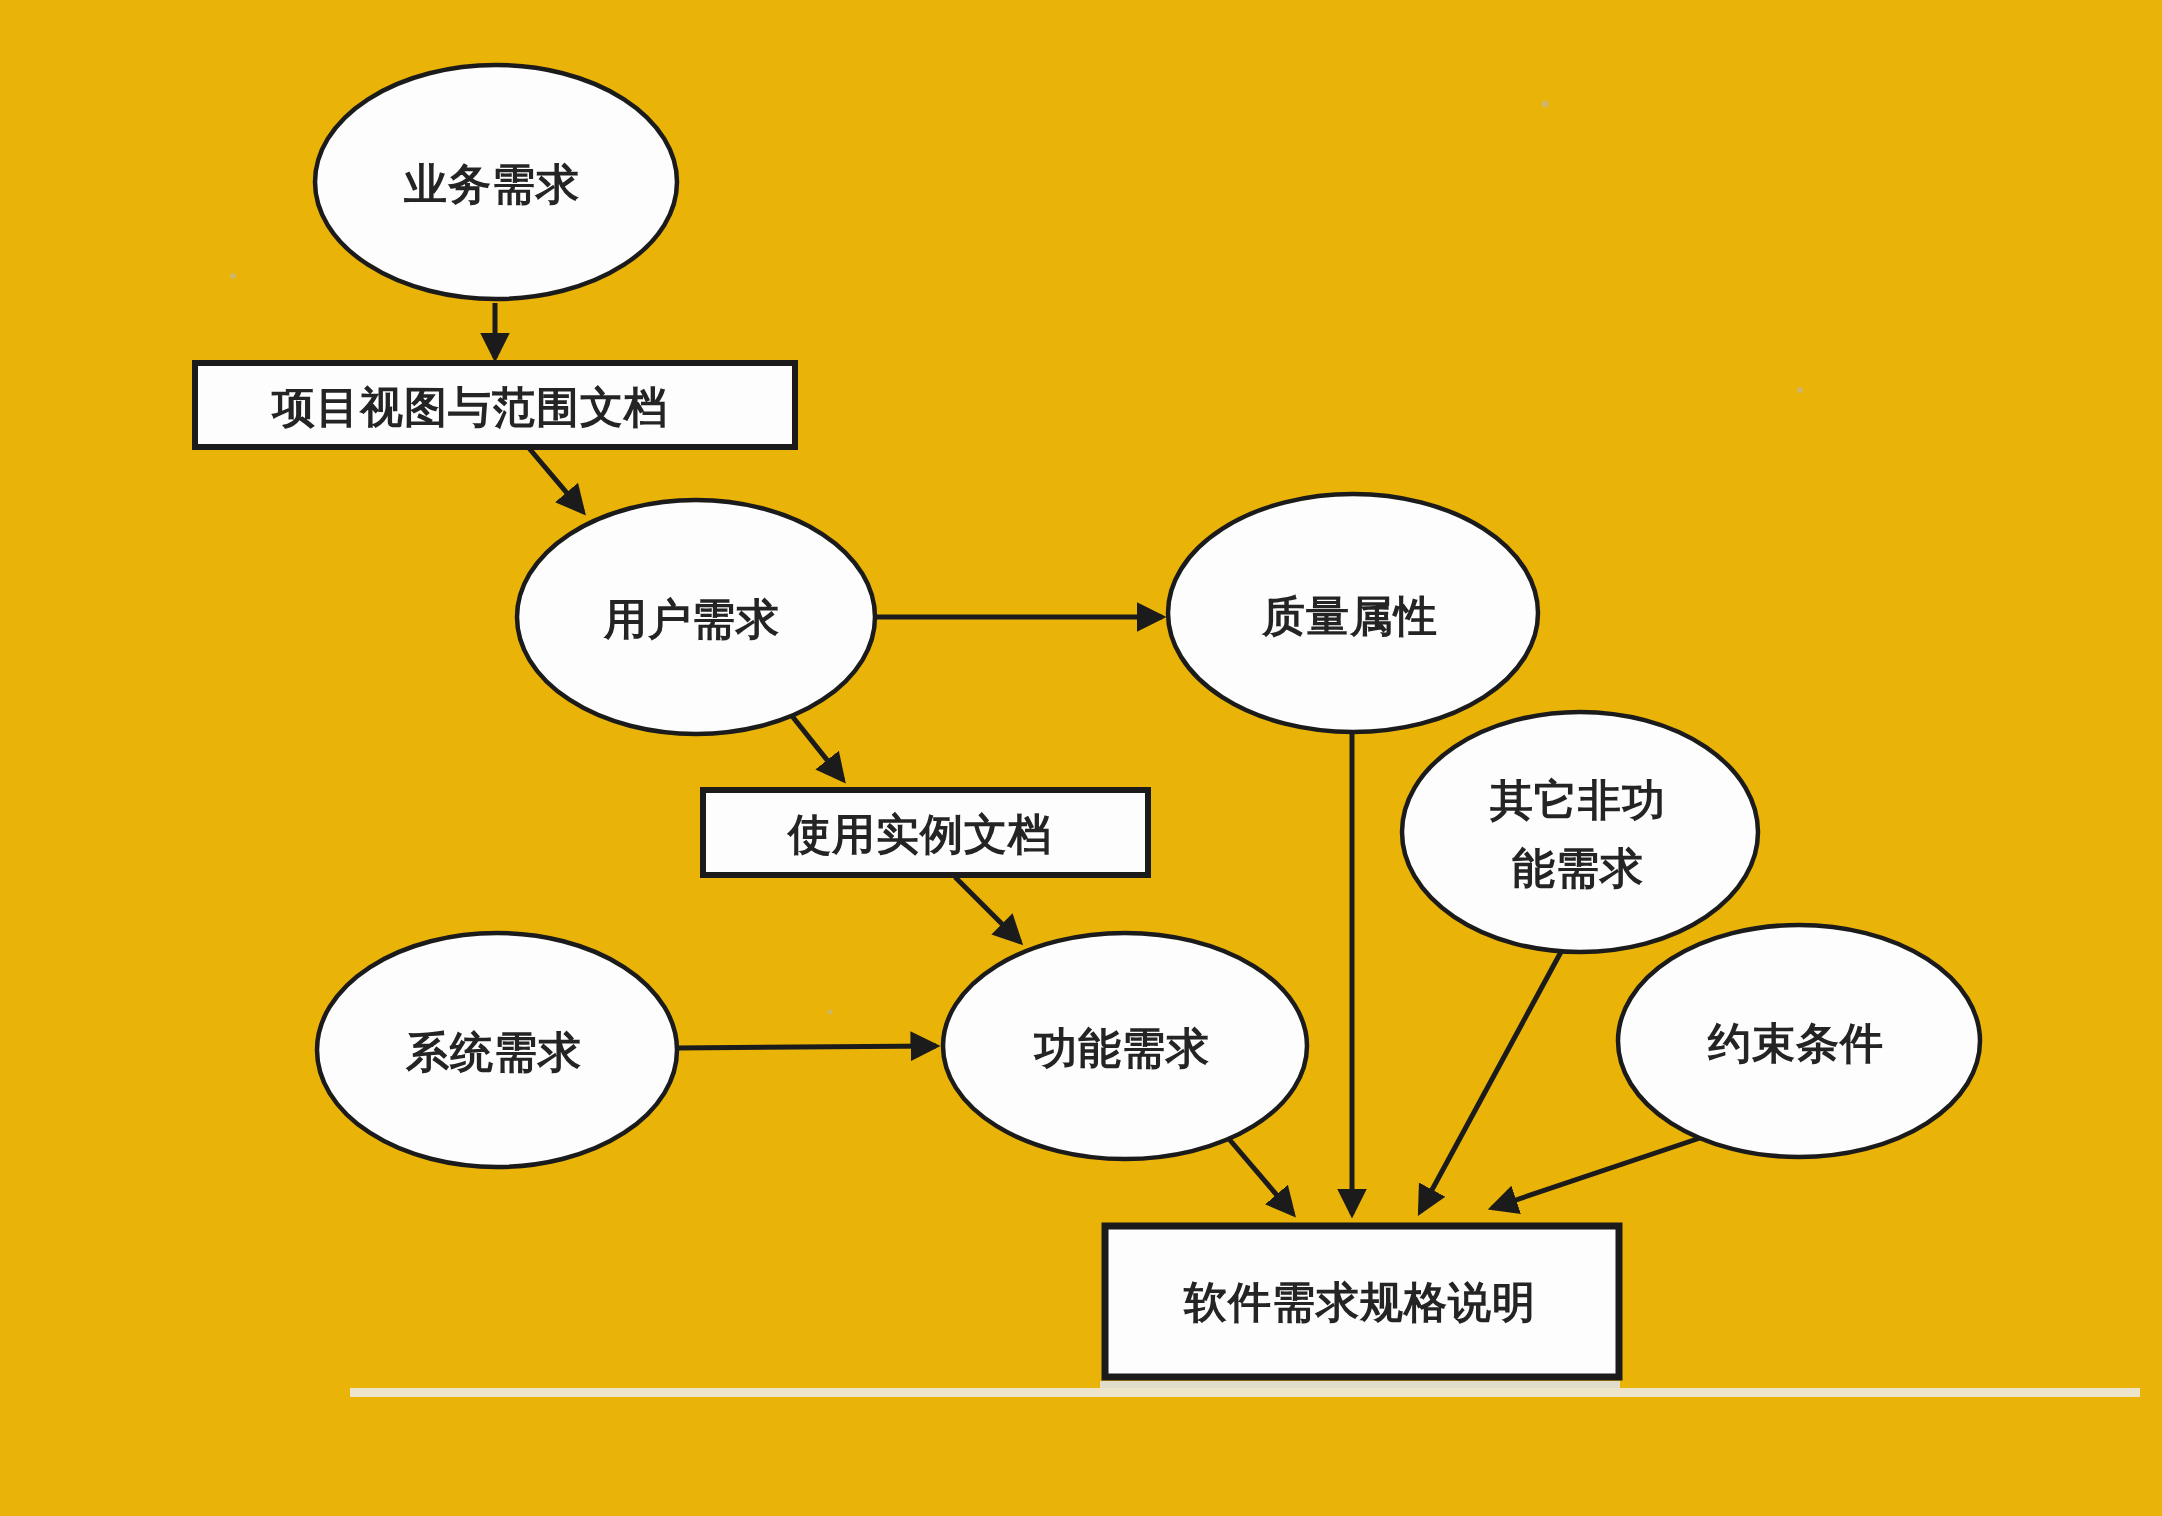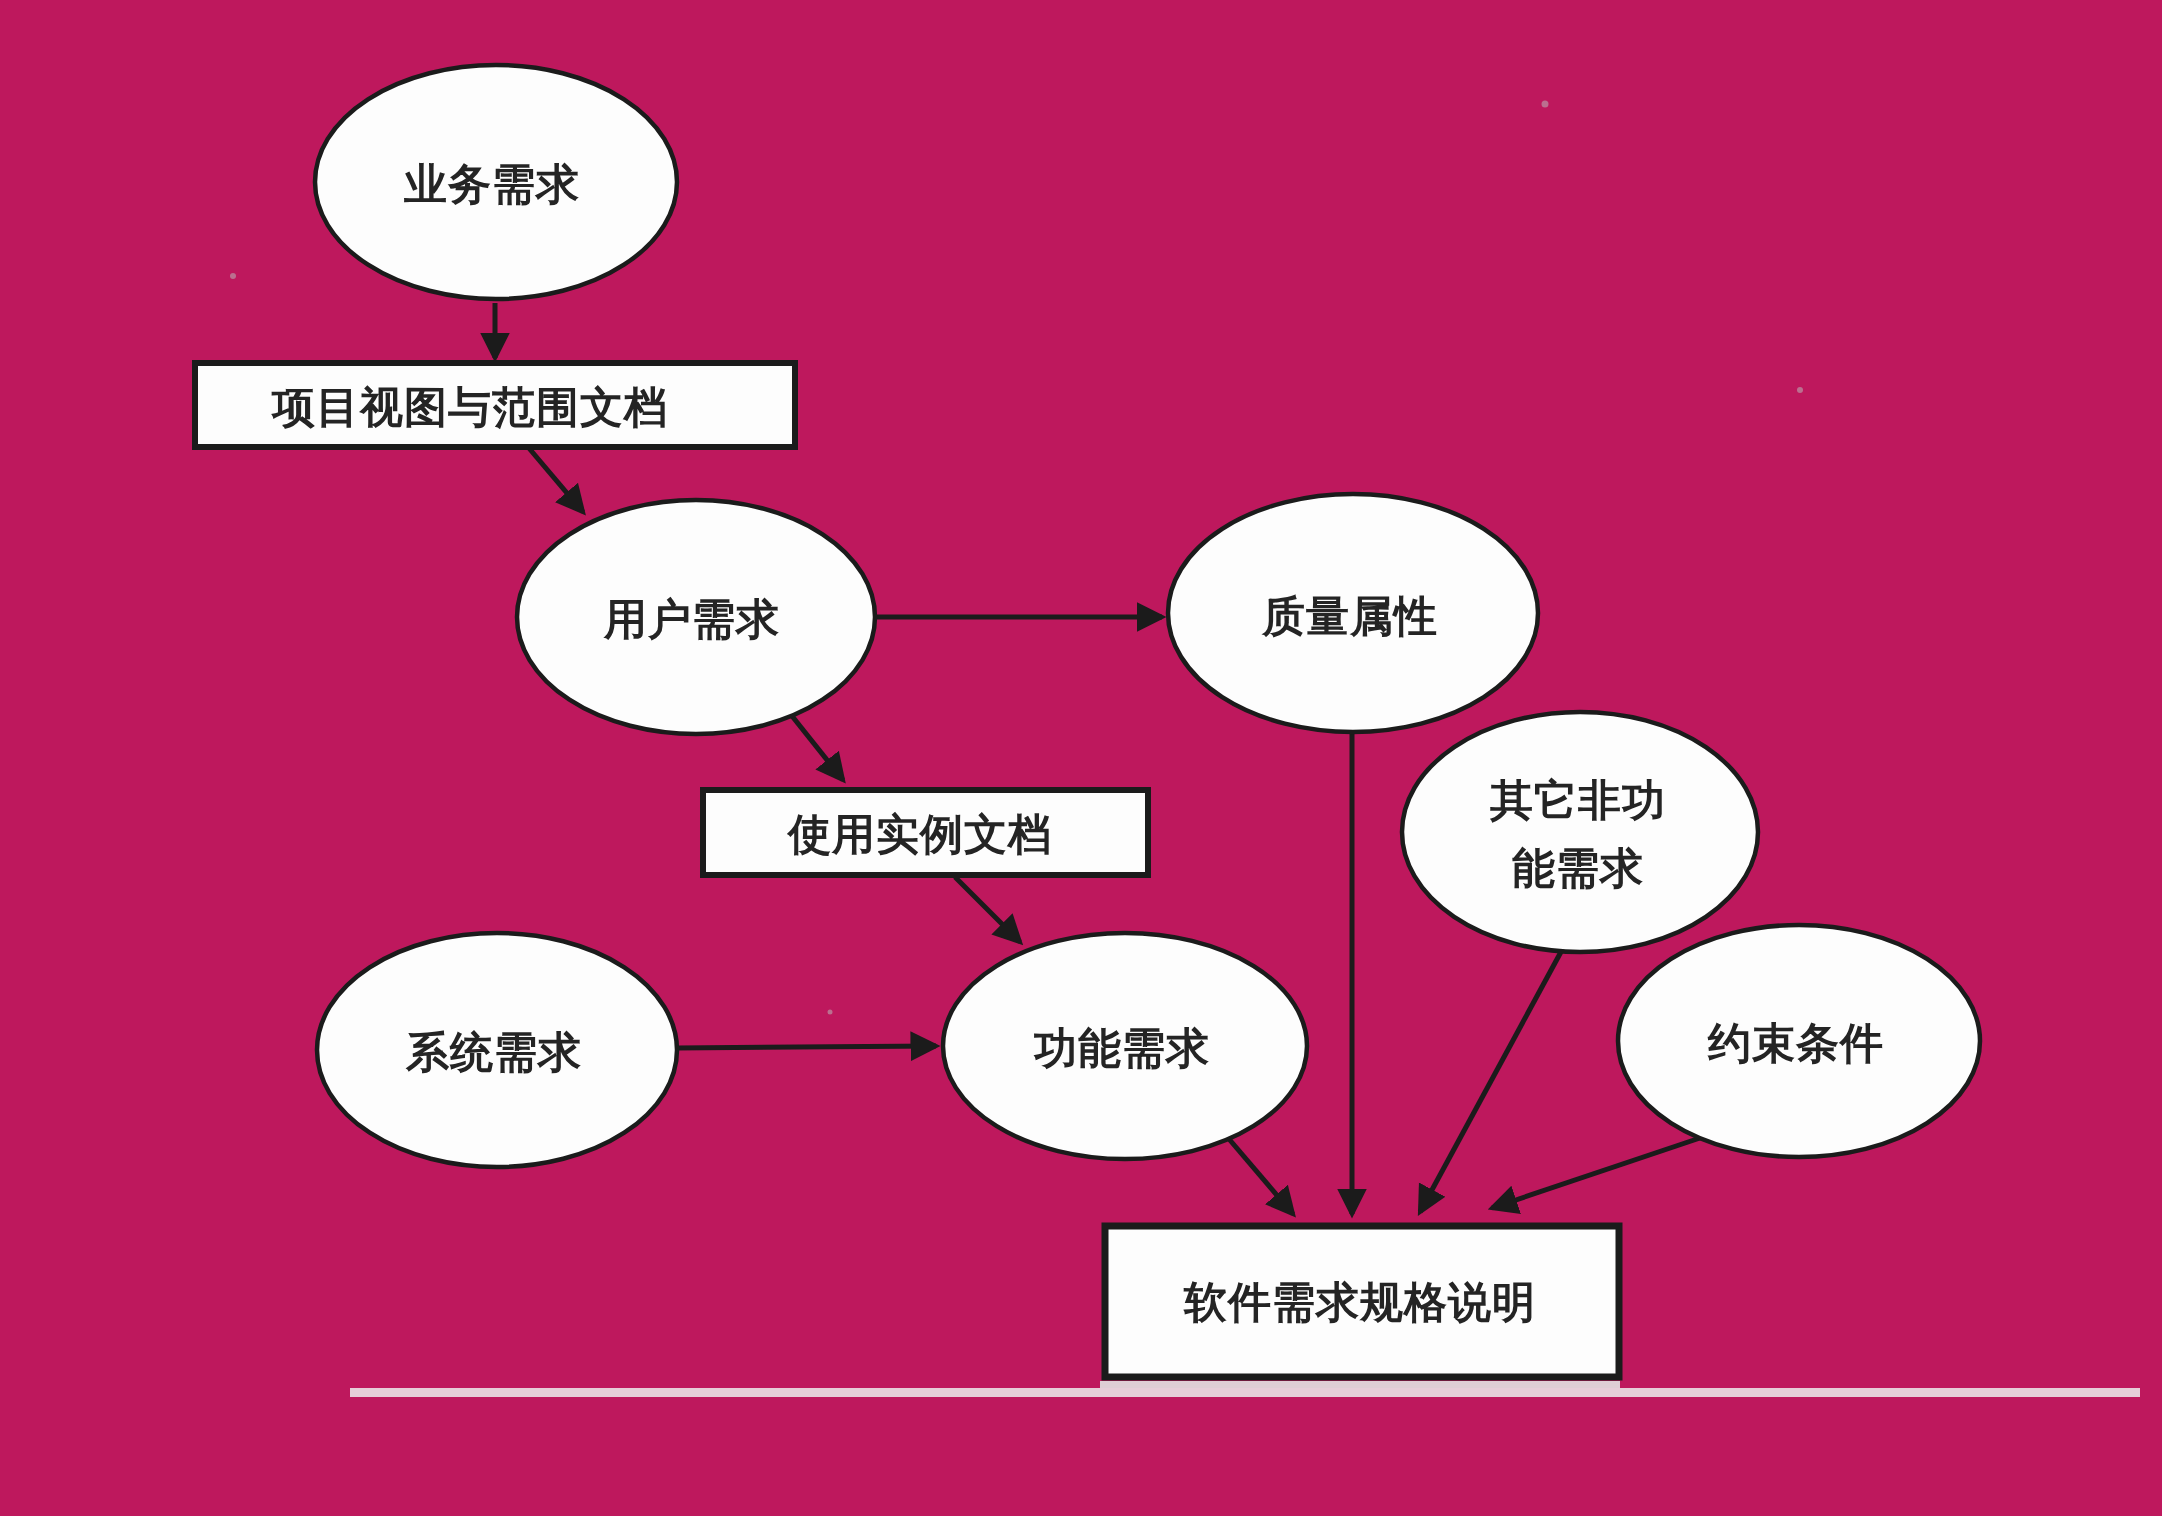--- a/index.html
+++ b/index.html
@@ -5,21 +5,21 @@
   html,body{
     margin:0;
     padding:0;
     background:#ffffff;
     font-family:"Liberation Sans", sans-serif;
   }
   .stage{
     position:relative;
     width:2162px;
     height:1516px;
-    background:#be185d;
+    background:#eab308;
     overflow:hidden;
   }
   svg{display:block}
   .shape{
     fill:#fdfdfd;
     stroke:#1b1b1b;
   }
   .ellipse-shape{stroke-width:4.5px;}
   .rect-shape{stroke-width:6px;}
   .edge{

